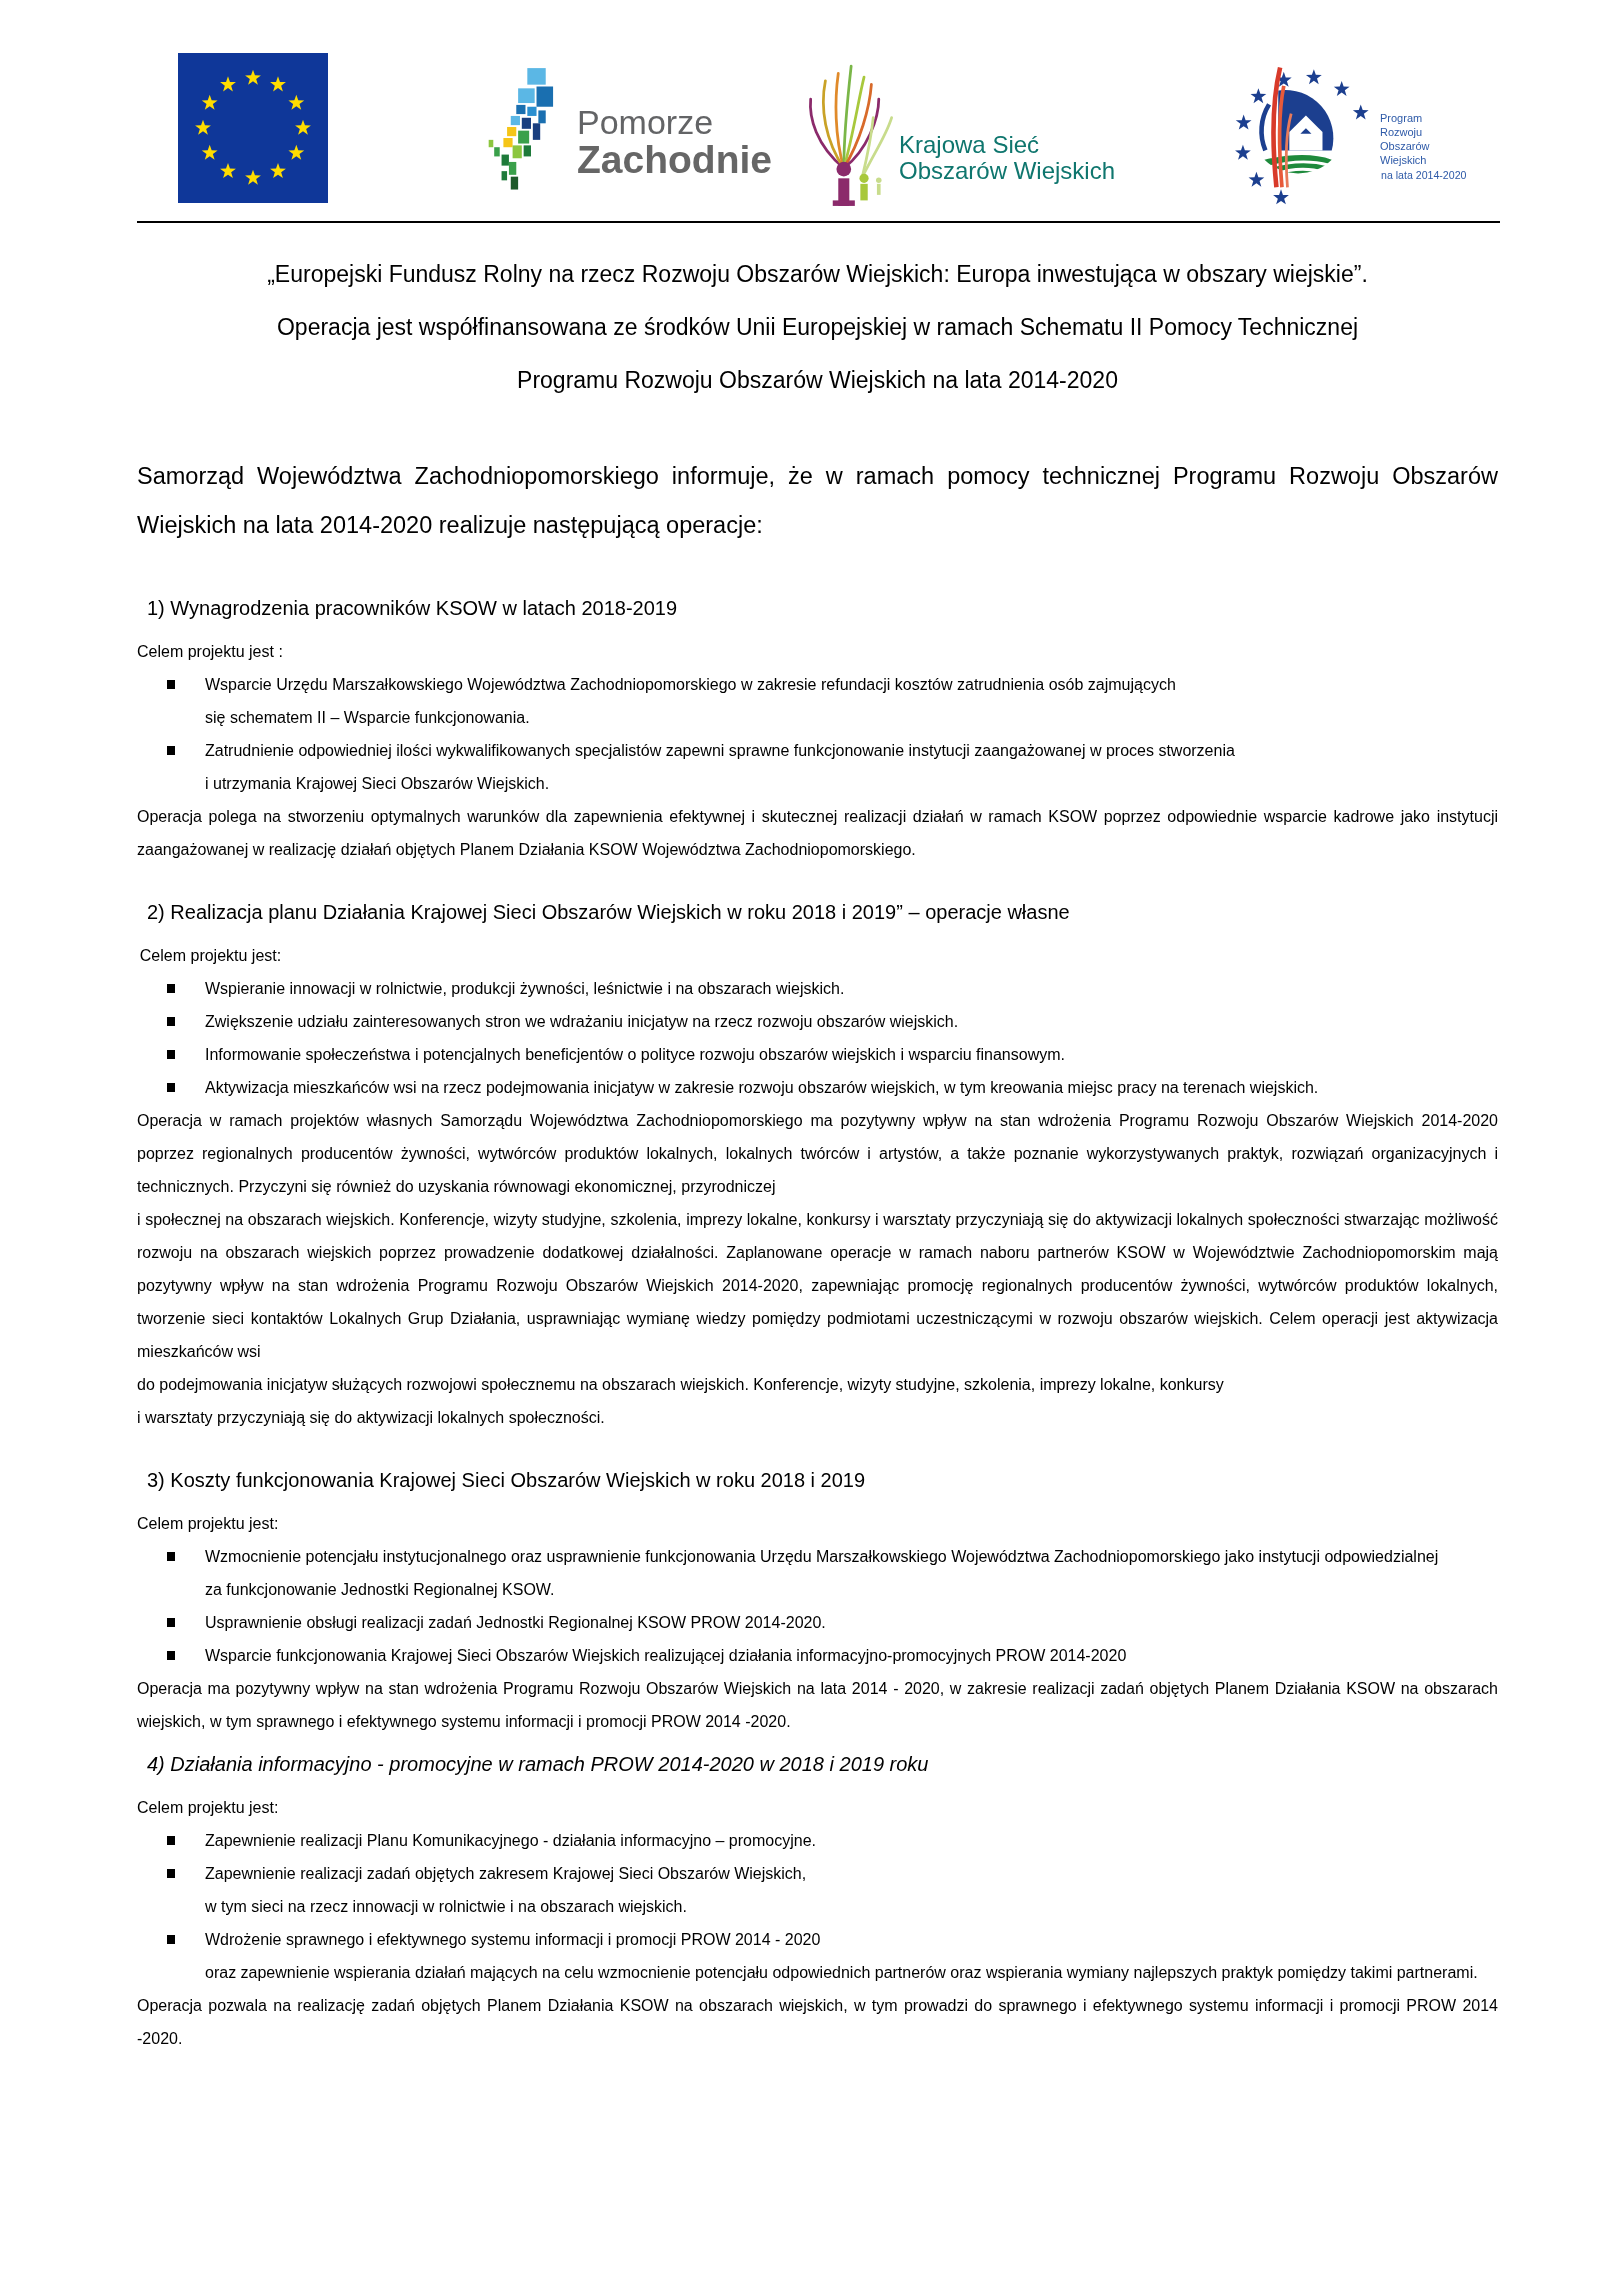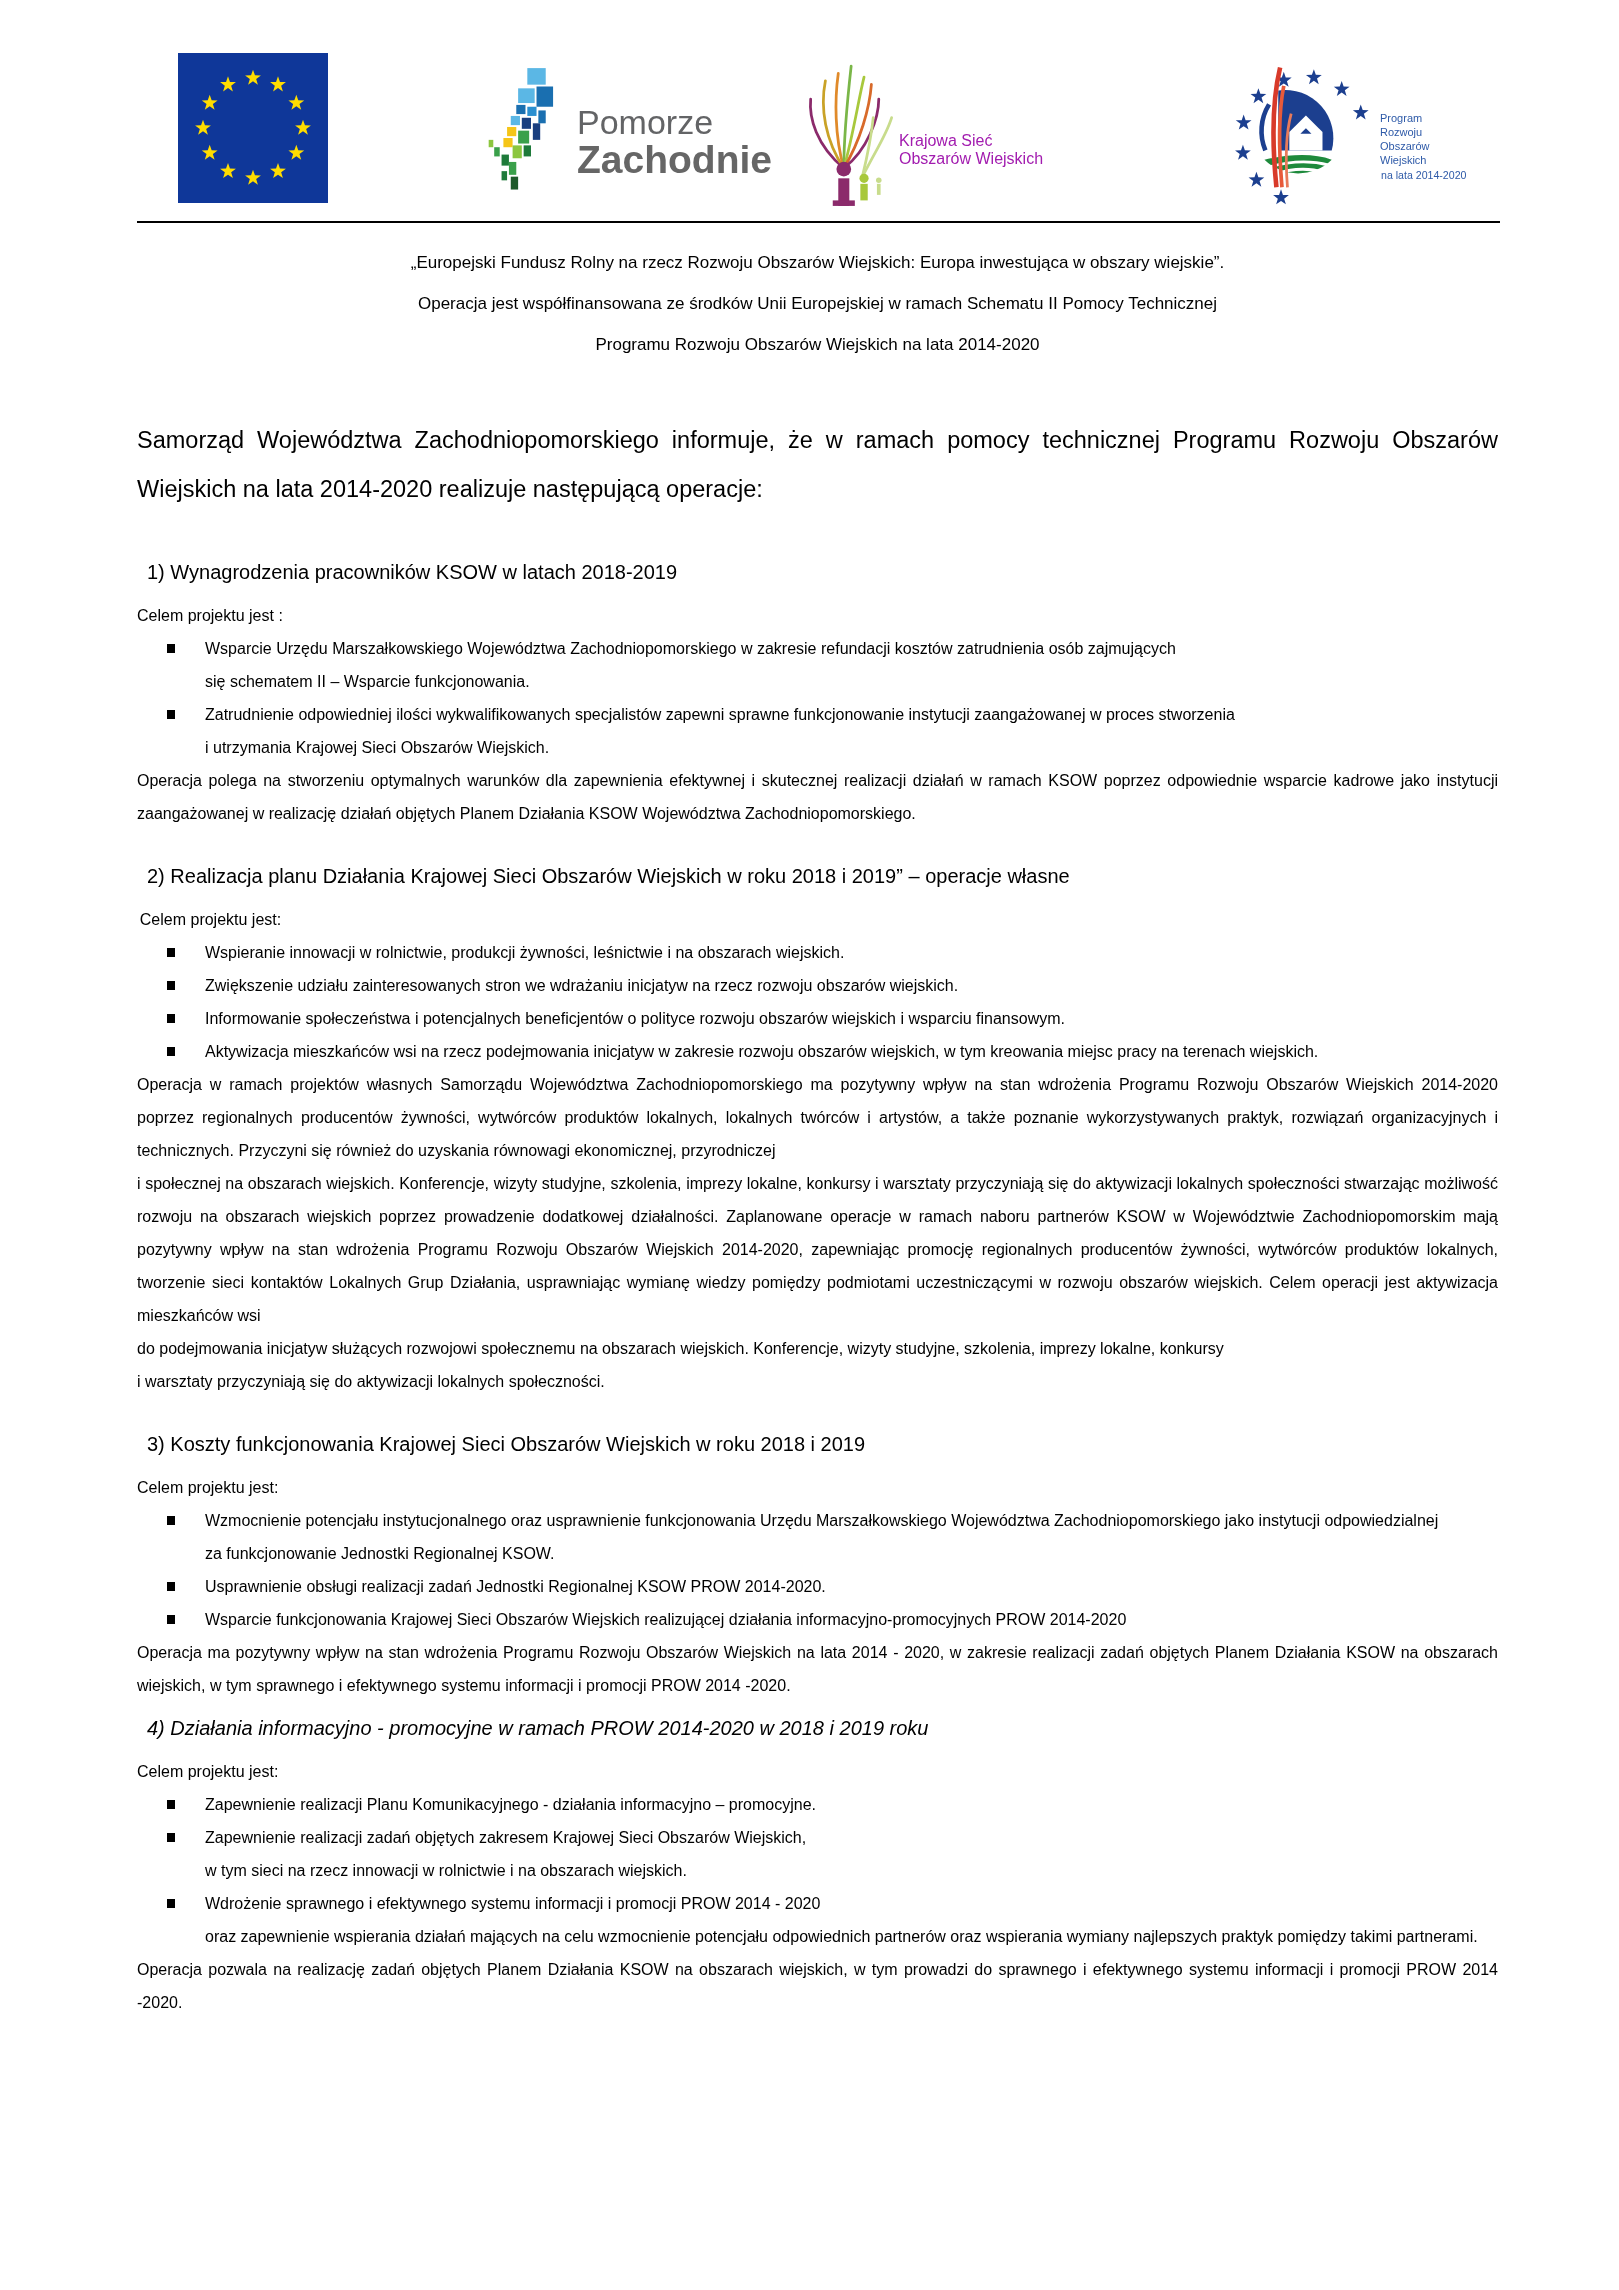--- a/index.html
+++ b/index.html
@@ -7,28 +7,28 @@
          font-family: "Liberation Sans", sans-serif; color: #000; }
   .logos { position: absolute; top: 51px; left: 0; width: 1620px; height: 157px; }
   .logo { position: absolute; }
   .eu-flag { left: 178px; top: 1.8px; width: 150px; height: 150px; background: #0f3799; }
   .eu-flag svg { width: 100%; height: 100%; display: block; }
   .pz { left: 485px; top: 16.6px; width: 249px; height: 129px; }
   .pz-text { position: absolute; left: 92px; top: 37px; line-height: 1; color: #636466; }
   .pz-text .l1 { font-size: 34px; font-weight: normal; display: block; }
   .pz-text .l2 { font-size: 39px; font-weight: bold; display: block; margin-top: 1.8px; color: #666; }
   .ksow { left: 807px; top: 11px; width: 369px; height: 148px; }
-  .ksow-text { position: absolute; left: 92px; top: 70px; color: #a21caf; font-size: 16px; line-height: 1.1; }
+  .ksow-text { position: absolute; left: 92px; top: 70px; color: #0f766e; font-size: 24px; line-height: 1.1; }
   .prow { left: 1223px; top: 7.4px; width: 258px; height: 148px; }
   .prow-text { position: absolute; left: 157px; top: 54px; font-size: 11px; color: #2e5aa8; line-height: 1.25; }
   .prow-years { position: absolute; left: 138px; top: 111px; font-size: 10.6px; color: #2e5aa8; padding-left: 20px; }
   .hr { position: absolute; left: 137px; width: 1363px; top: 221px; height: 1.8px; background: #000; }
 
   .doc { position: absolute; left: 137px; width: 1361px; top: 242px; }
-  .title { text-align: center; font-size: 17px; line-height: 41px; margin: 0; }
+  .title { text-align: center; font-size: 23px; line-height: 41px; margin: 12px; }
   .intro { text-align: justify; font-size: 23.5px; line-height: 49px; margin: 51px 0 0 0; text-align-last: left; }
   .sec { font-size: 16px; line-height: 33px; }
   .sec h3 { font-size: 20px; font-weight: normal; margin: 10px; line-height: 33px; }
   .sec h3.italic { font-style: italic; }
   .sec p { margin: 0; text-align: justify; }
   .sec .lead { margin: 0; }
   .sec ul { list-style: none; margin: 0; padding: 0; }
   .sec li { position: relative; padding-left: 68px; }
   .sec li .bullet { position: absolute; left: 30px; top: 12px; width: 8.3px; height: 9.2px; background: #000; }
   .sec li span.t { display: block; text-align: justify; }

